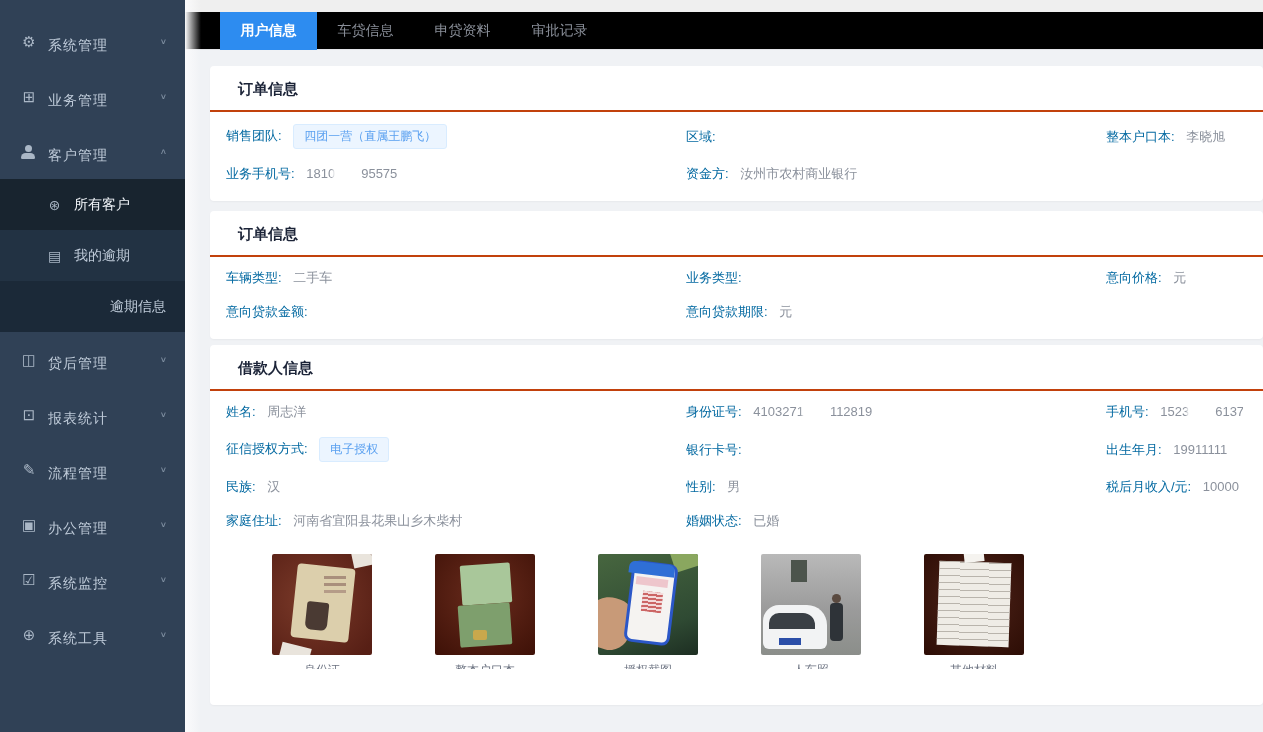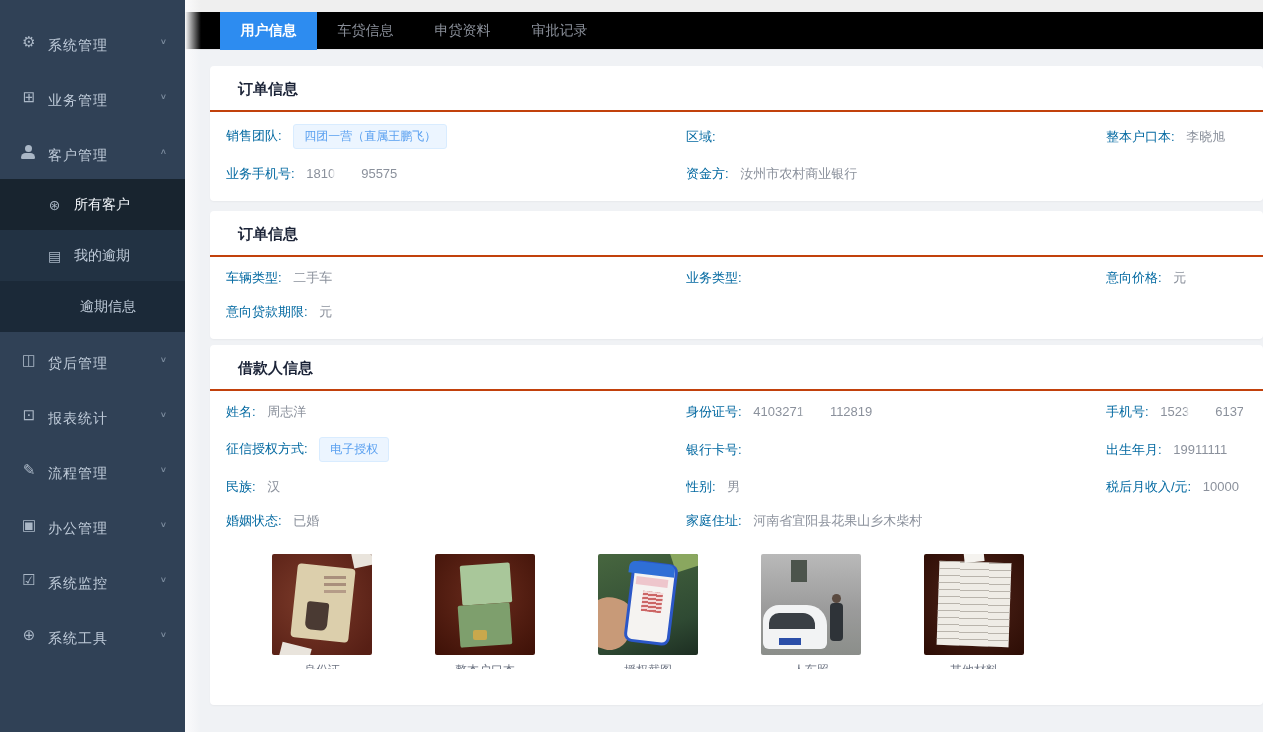--- a/index.html
+++ b/index.html
@@ -13,21 +13,21 @@
     font-size:14px; padding-top:14px; position:relative; }
   .nav-item { height:55px; display:flex; align-items:center; padding:0 18px 0 21px; cursor:pointer; }
   .nav-item .nv-icon { width:16px; font-size:15px; color:#aab7c6; margin-right:11px; text-align:center; }
   .nav-item .nv-label { flex:1; letter-spacing:1px;margin-top:8px; }
   .nav-item .nv-chev { font-size:10px; color:#7e8ea0; transform:scaleY(.8); }
   .submenu { background:#1f2d3d; }
   .sub-item { height:51px; display:flex; align-items:center; padding-left:47px; font-size:14px; cursor:pointer; }
   .sub-item .nv-icon { width:15px; font-size:14px; color:#aab7c6; margin-right:12px; text-align:center; }
   .sub-item.active { background:#18242f; color:#f2f6fa; }
   .sub-item.alt { background:#223243; }
-  .sub-item.noicon { padding-left:80px; background:#1b2938; }
+  .sub-item.noicon { padding-left:110px; background:#1b2938; }
   .person-icon { display:inline-block; width:14px; height:14px; position:relative; margin-right:13px; }
   .person-icon::before { content:""; position:absolute; left:3.5px; top:0; width:7px; height:7px;
     border-radius:50%; background:#aab7c6; }
   .person-icon::after { content:""; position:absolute; left:0; bottom:0; width:14px; height:6px;
     border-radius:7px 7px 2px 2px; background:#aab7c6; }
 
   
   .main { flex:1; position:relative; background:#f0f2f5; }
   .left-fade { position:absolute; left:0; top:0; width:16px; height:732px;
     background:linear-gradient(90deg,#fbfbfc,rgba(244,245,247,0)); }
@@ -235,20 +235,24 @@
               <span class="flabel">业务类型:</span>
               <span class="fvalue"></span>
             </div>
             <div class="fitem">
               <span class="flabel">意向价格:</span>
               <span class="fvalue">元</span>
             </div>
           </div>
           <div class="frow">
             <div class="fitem">
+              <span class="flabel">意向贷款金额:</span>
+              <span class="fvalue"></span>
+            </div>
+            <div class="fitem">
               <span class="flabel">意向贷款期限:</span>
               <span class="fvalue">元</span>
             </div>
             <div class="fitem"></div>
           </div>
         </div>
       </section>
 
       <div class="gap6"></div>
 
@@ -292,26 +296,26 @@
               <span class="flabel">性别:</span>
               <span class="fvalue">男</span>
             </div>
             <div class="fitem">
               <span class="flabel">税后月收入/元:</span>
               <span class="fvalue">10000</span>
             </div>
           </div>
           <div class="frow">
             <div class="fitem">
+              <span class="flabel">家庭住址:</span>
+              <span class="fvalue">河南省宜阳县花果山乡木柴村</span>
+            </div>
+            <div class="fitem">
               <span class="flabel">婚姻状态:</span>
               <span class="fvalue">已婚</span>
-            </div>
-            <div class="fitem">
-              <span class="flabel">家庭住址:</span>
-              <span class="fvalue">河南省宜阳县花果山乡木柴村</span>
             </div>
             <div class="fitem"></div>
           </div>
 
           <div class="photo-row">
             <div class="photo art-idcard">
               <div class="card1"></div>
                 <div class="face"></div>
                 <div class="tline"></div>
               <div class="paper1"></div>

